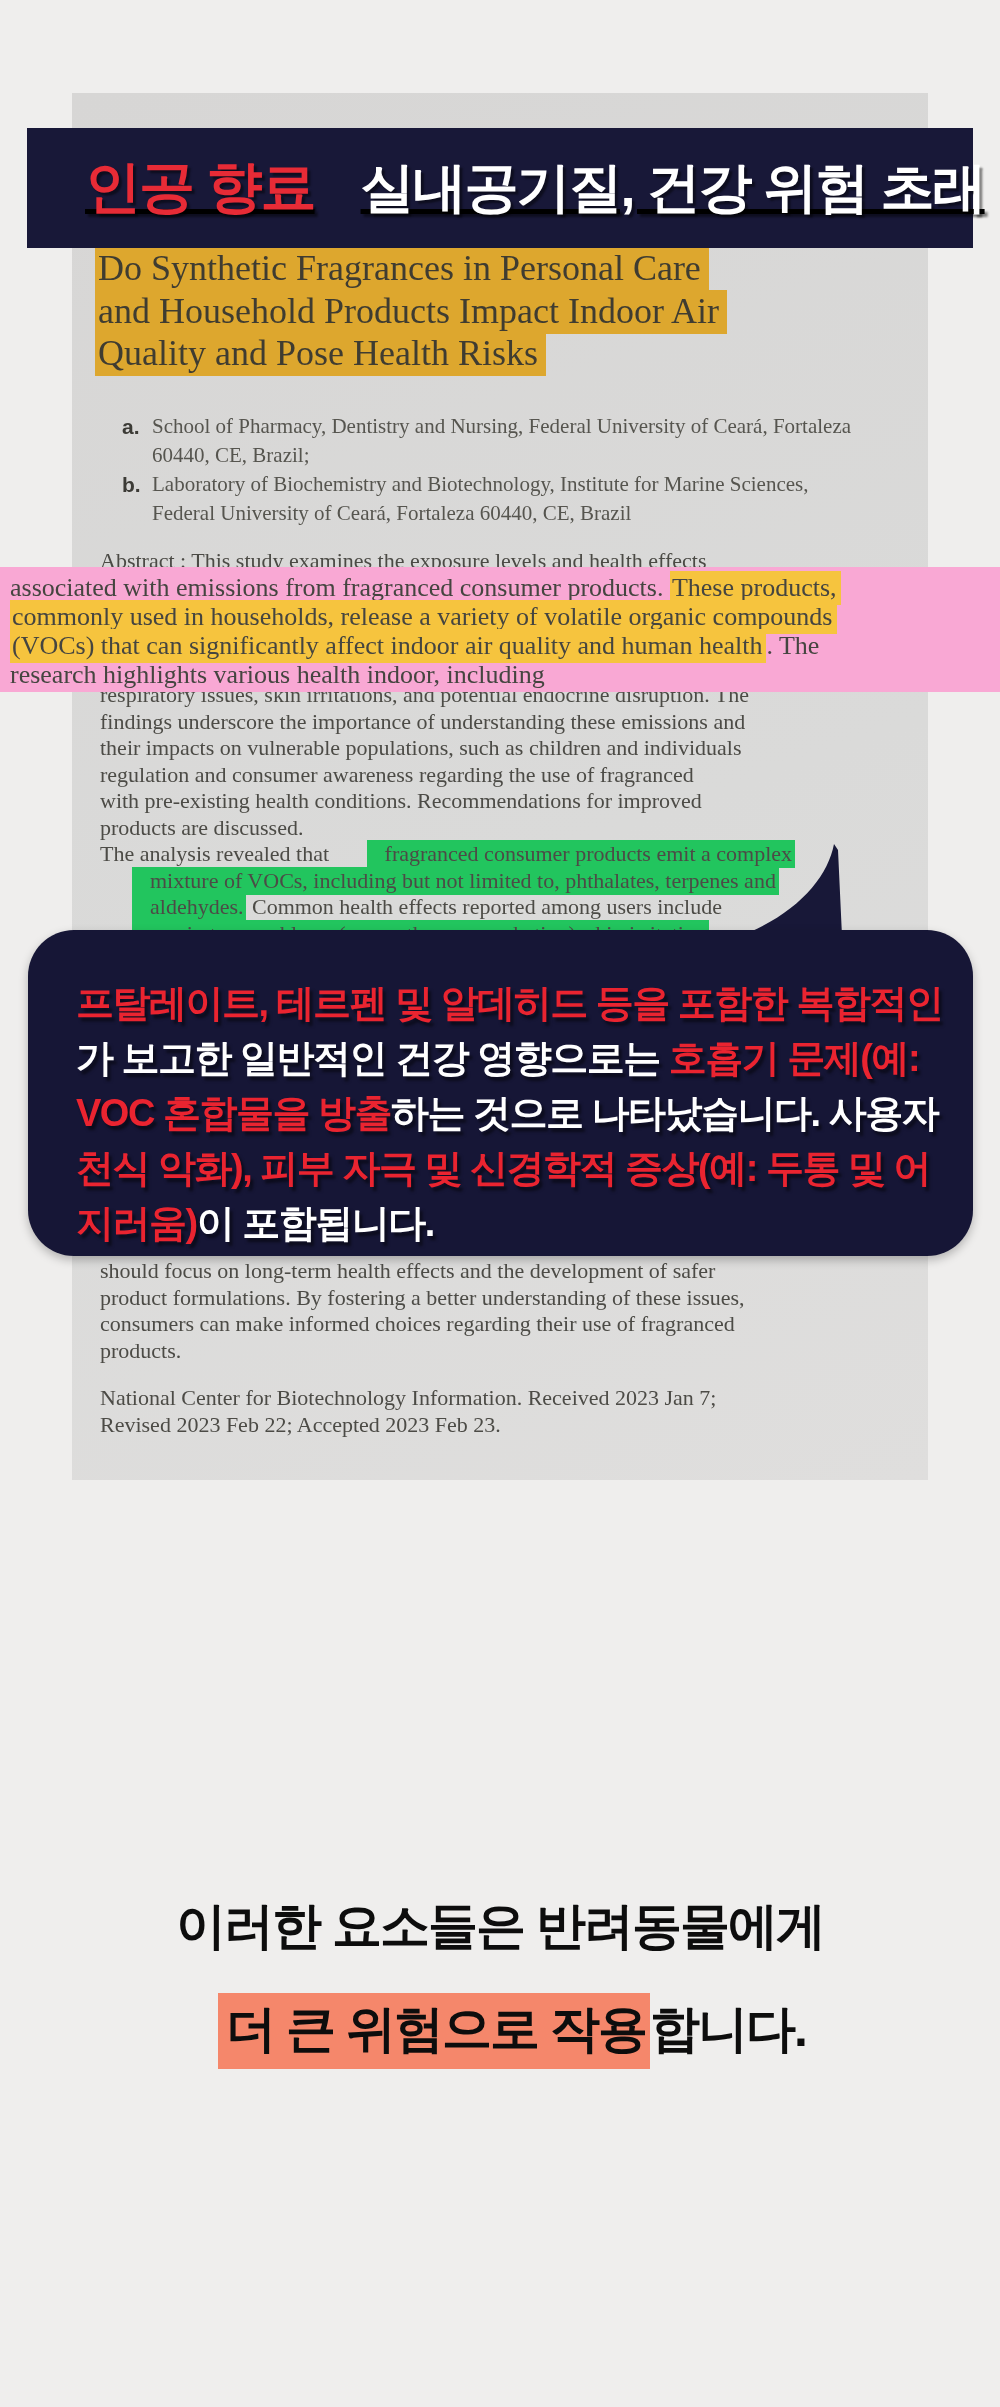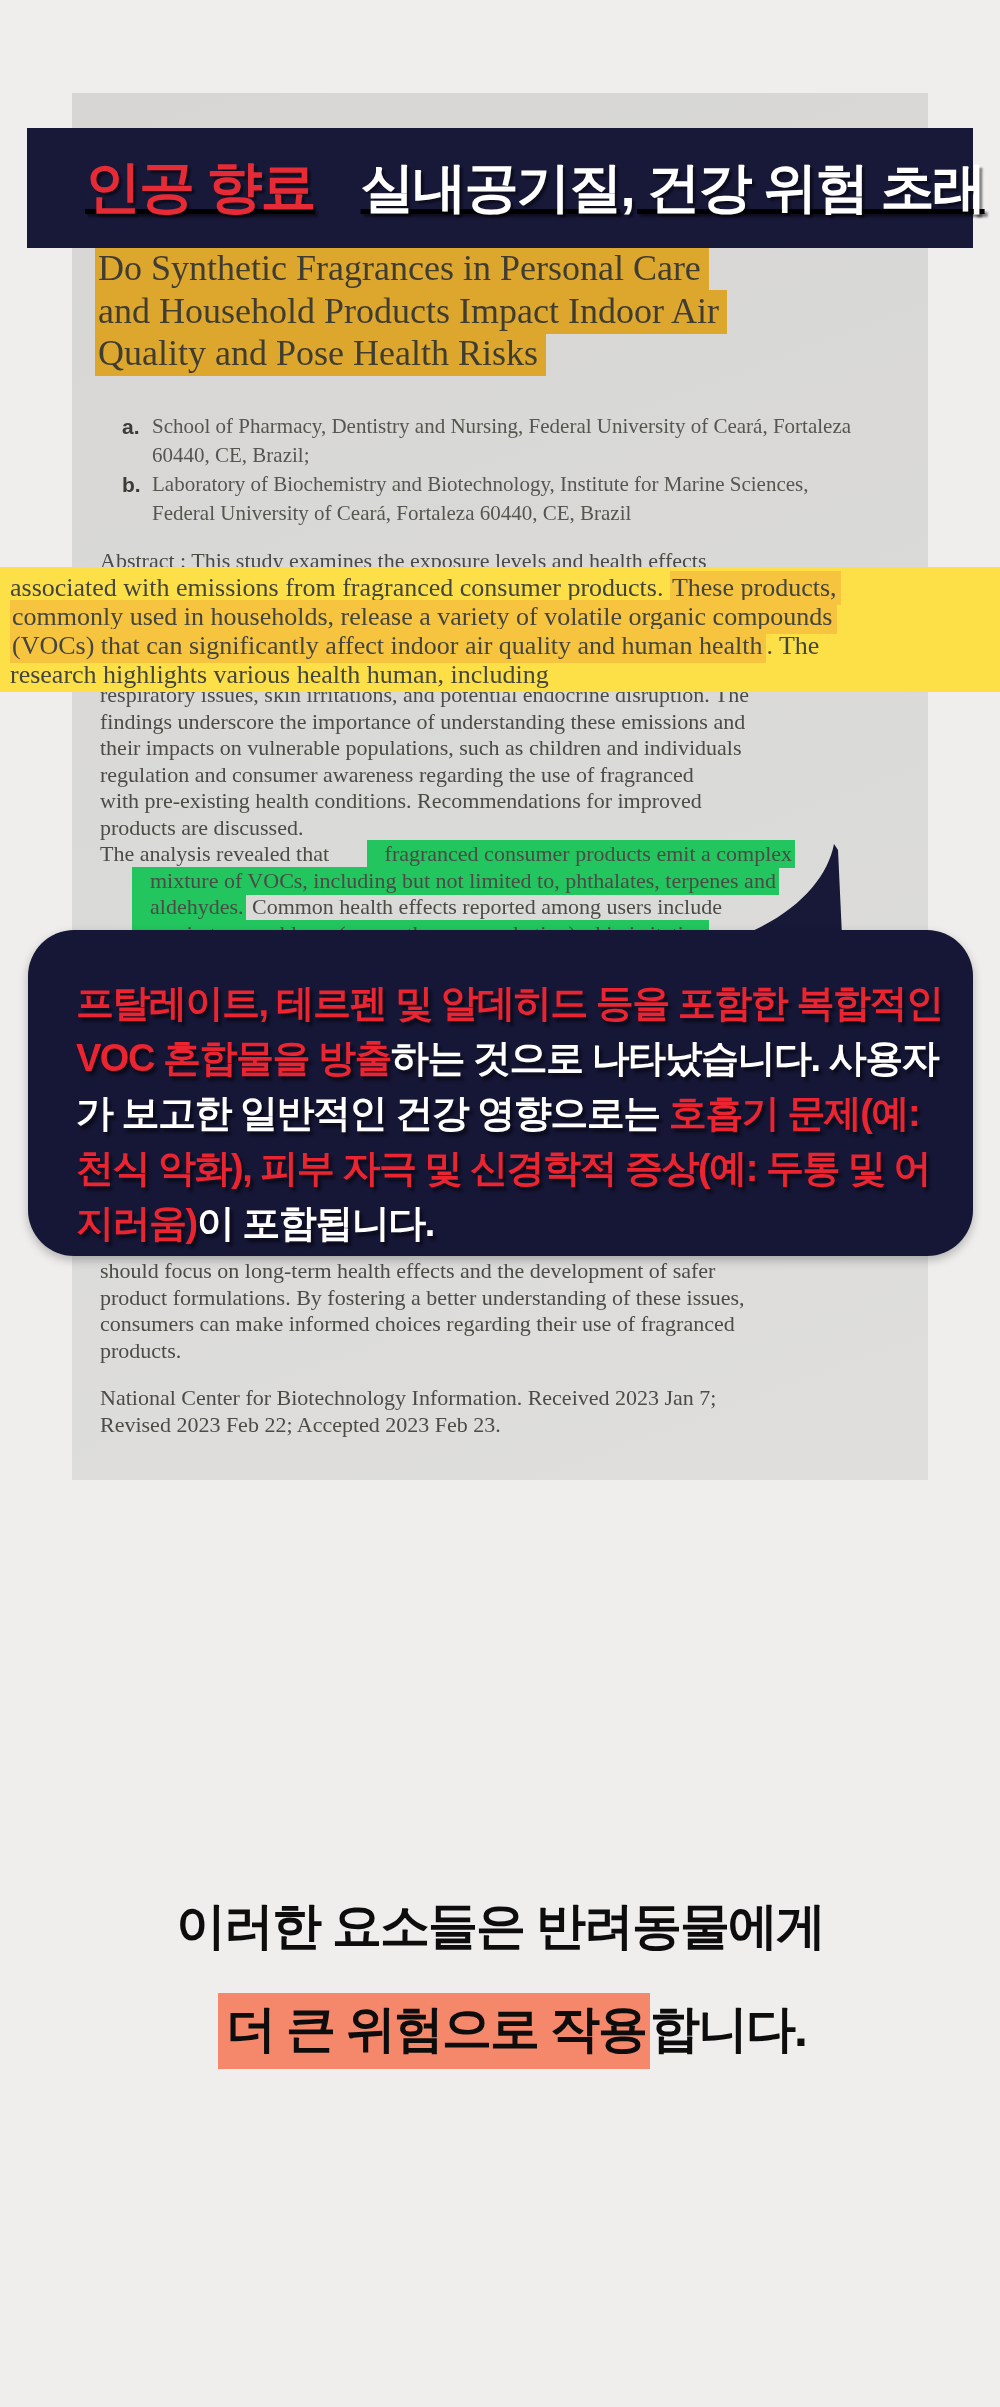--- a/index.html
+++ b/index.html
@@ -61,21 +61,21 @@
   .affil .atext{flex:1;}
   
   .abstract-lead{
     position:absolute;left:100px;top:548px;width:820px;z-index:2;
     font-family:"Liberation Serif", serif;
     font-size:22px;color:#4b4a45;white-space:nowrap;
   }
   
   .overlay-strip{
     position:absolute;left:0;top:567px;width:1000px;height:125px;
-    background:#fde047;z-index:3;
+    background:#f9a8d4;z-index:3;
     font-family:"Liberation Serif", serif;
     font-size:26px;line-height:29px;color:#454540;
     padding:6px 0 0 10px;box-sizing:border-box;
   }
   .overlay-strip .oline{white-space:nowrap;}
   .overlay-strip mark{
     background:#f6c43e;color:inherit;padding:2px 4px 3px 2px;
   }
   
   .body1{
@@ -152,21 +152,21 @@
       <span class="atext">Laboratory of Biochemistry and Biotechnology, Institute for Marine Sciences, Federal University of Ceará, Fortaleza 60440, CE, Brazil</span>
     </div>
   </div>
 
   <div class="abstract-lead">Abstract : This study examines the exposure levels and health effects</div>
 
   <div class="overlay-strip">
     <div class="oline"><span> associated with emissions from fragranced consumer products. </span><mark>These products,</mark></div>
     <div class="oline"><mark>commonly used in households, release a variety of volatile organic compounds</mark></div>
     <div class="oline"><mark>(VOCs) that can significantly affect indoor air quality and human health</mark><span>. The</span></div>
-    <div class="oline"><span>research highlights various health human, including</span></div>
+    <div class="oline"><span>research highlights various health indoor, including</span></div>
   </div>
 
   <div class="body1">
     <div class="bline">respiratory issues, skin irritations, and potential endocrine disruption. The</div>
     <div class="bline">findings underscore the importance of understanding these emissions and</div>
     <div class="bline">their impacts on vulnerable populations, such as children and individuals</div>
     <div class="bline">regulation and consumer awareness regarding the use of fragranced</div>
     <div class="bline">with pre-existing health conditions. Recommendations for improved</div>
     <div class="bline">products are discussed.</div>
     <div class="bline"><span>The analysis revealed that </span><mark>fragranced consumer products emit a complex</mark></div>
@@ -175,22 +175,22 @@
     <div class="bline"><mark>respiratory problems (e.g., asthma exacerbation), skin irritation</mark></div>
   </div>
 
   <svg class="bubble-tail" viewBox="0 0 110 92" xmlns="http://www.w3.org/2000/svg">
     <path d="M96,0 C90,32 62,66 12,88 L104,92 L100,6 Z" fill="#181838"></path>
   </svg>
 
   <div class="bubble">
     <div class="bubble-text">
       <div class="kline"><span class="kr-red">프탈레이트, 테르펜 및 알데히드 등을 포함한 복합적인</span></div>
+      <div class="kline"><span class="kr-white">가 보고한 일반적인 건강 영향으로는 </span><span class="kr-red">호흡기 문제(예:</span></div>
       <div class="kline"><span class="kr-red">VOC 혼합물을 방출</span><span class="kr-white">하는 것으로 나타났습니다. 사용자</span></div>
-      <div class="kline"><span class="kr-white">가 보고한 일반적인 건강 영향으로는 </span><span class="kr-red">호흡기 문제(예:</span></div>
       <div class="kline"><span class="kr-red">천식 악화), 피부 자극 및 신경학적 증상(예: 두통 및 어</span></div>
       <div class="kline"><span class="kr-red">지러움)</span><span class="kr-white">이 포함됩니다.</span></div>
     </div>
   </div>
 
   <div class="body2">
     <div class="bline">should focus on long-term health effects and the development of safer</div>
     <div class="bline">product formulations. By fostering a better understanding of these issues,</div>
     <div class="bline">consumers can make informed choices regarding their use of fragranced</div>
     <div class="bline">products.</div>

